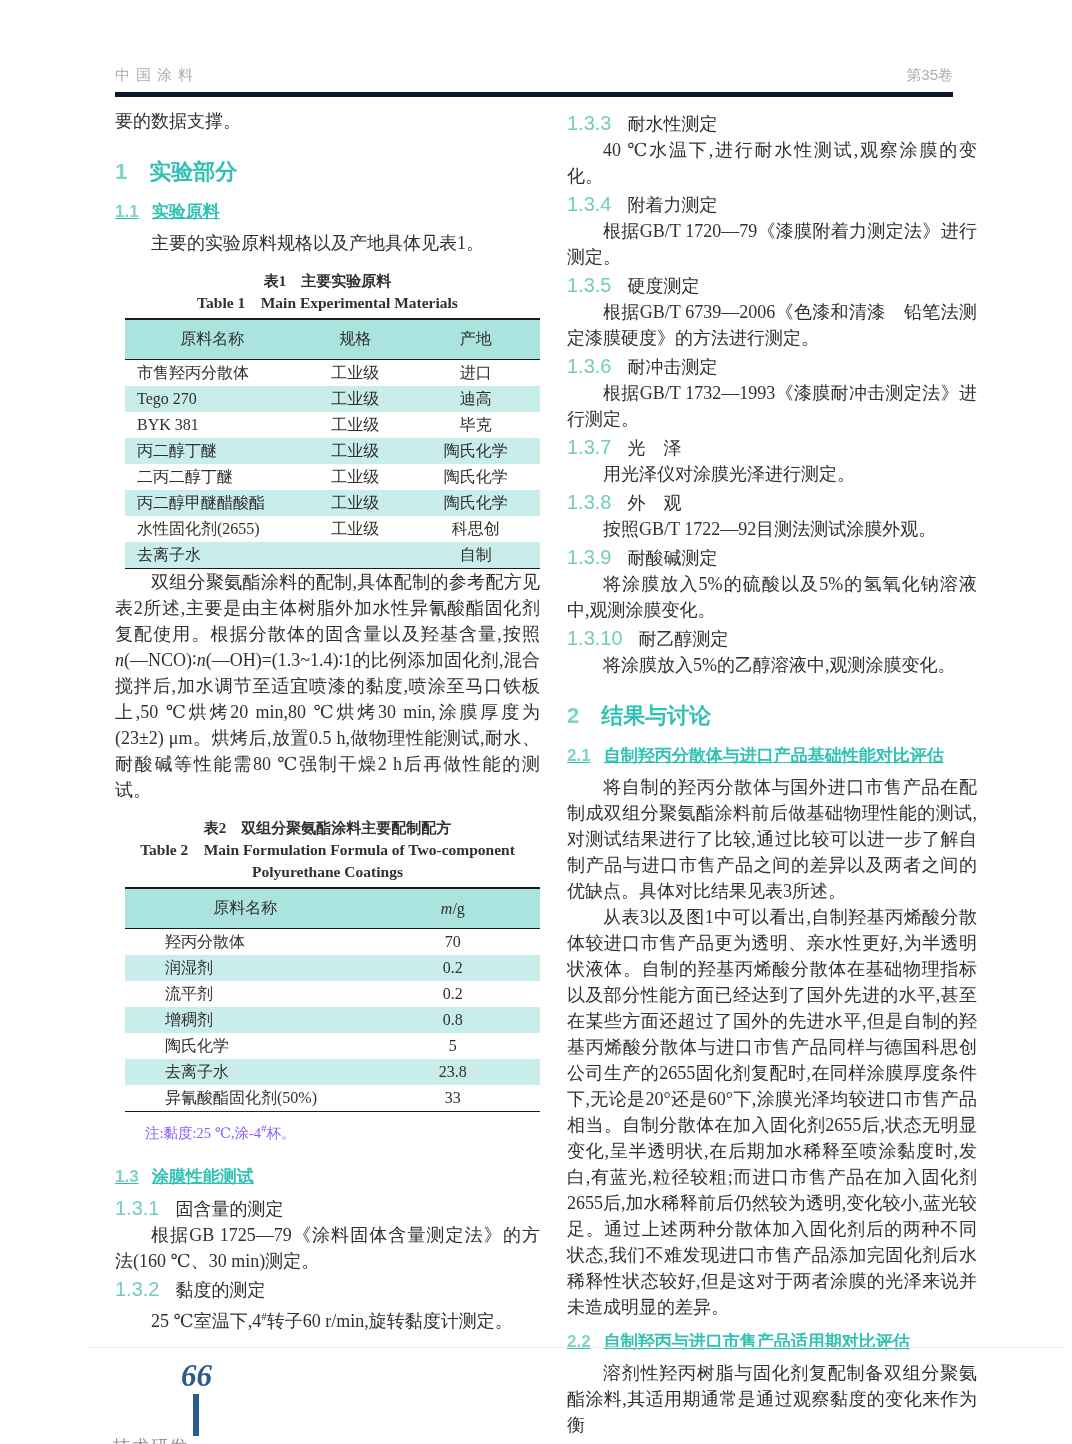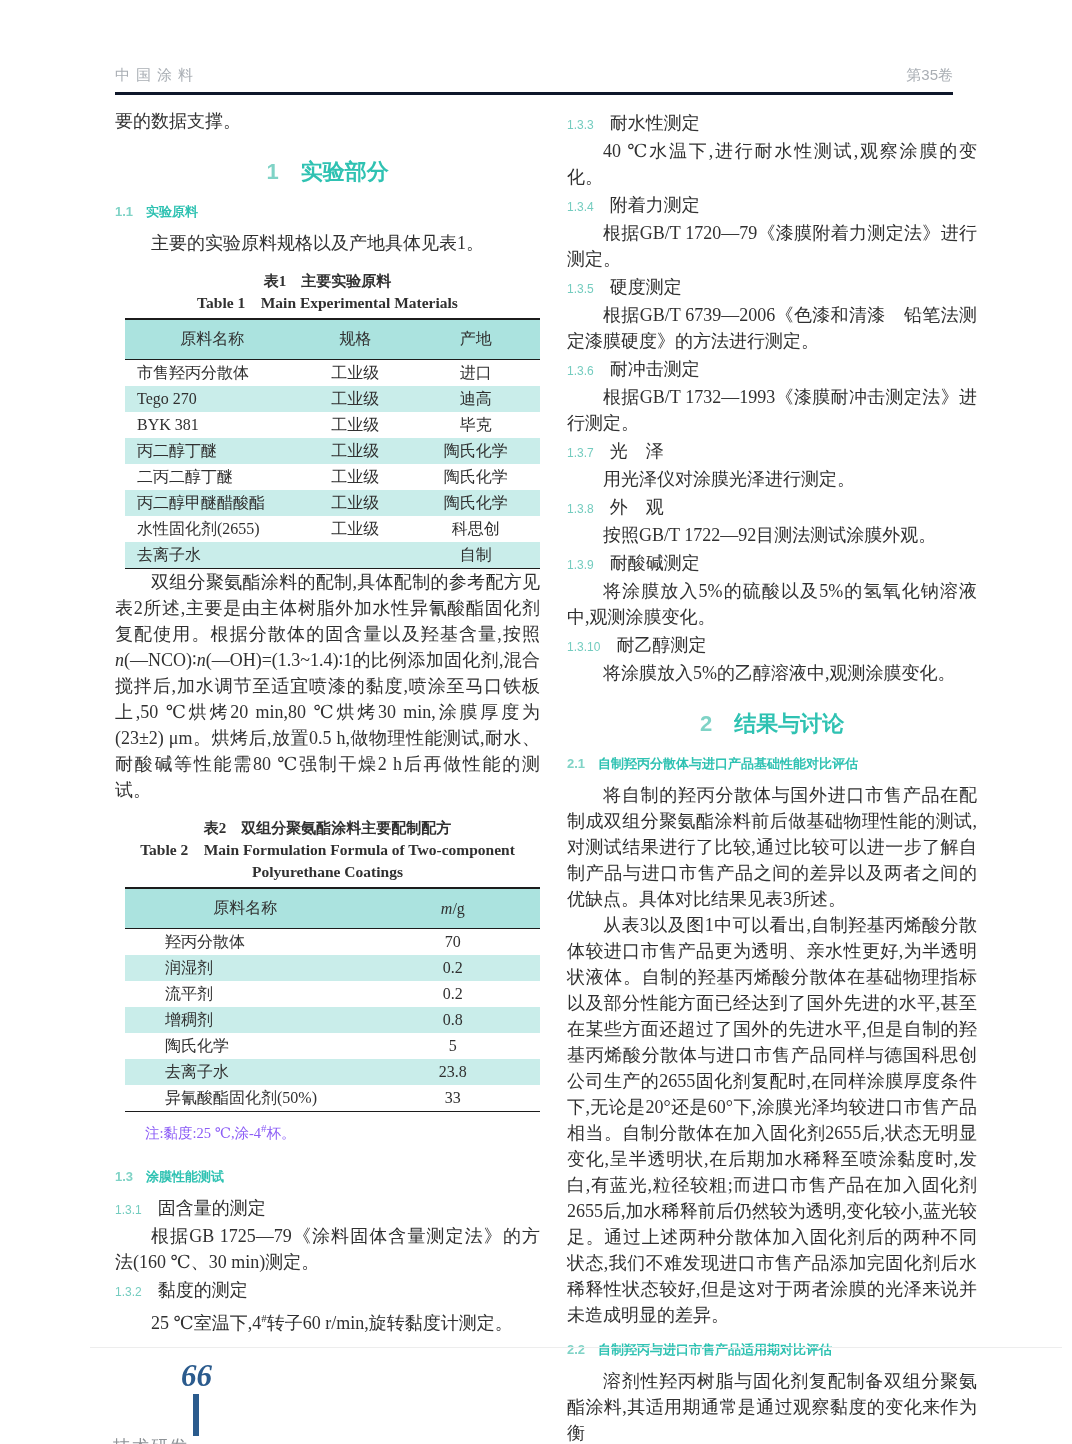--- a/index.html
+++ b/index.html
@@ -2,38 +2,38 @@
 <html><head>
 <meta charset="utf-8">
 <style>
   html,body{margin:0;padding:0;background:#ffffff;}
   .page{position:relative;width:1072px;height:1444px;background:#ffffff;overflow:hidden;
         font-family:"Liberation Serif","DejaVu Serif",serif;color:#303030;}
   
   .page-header{position:absolute;top:66px;left:115px;width:838px;
                display:flex;justify-content:space-between;align-items:flex-end;
                font-family:"Liberation Sans","DejaVu Sans",sans-serif;
-               color:#a9aeb4;font-size:15px;padding-bottom:7px;border-bottom:3px solid #0f172a;}
+               color:#a9aeb4;font-size:15px;padding-bottom:7px;border-bottom:5px solid #0f172a;}
   .journal{letter-spacing:6px;}
   
   .columns{position:absolute;top:108px;left:115px;width:862px;display:flex;gap:27px;}
   .col{width:426px;}
   p.body{margin:0;font-size:18px;line-height:26px;text-align:justify;}
   p.indent{text-indent:2em;}
   
   .h1{margin:24px 0 14px 0;font-family:"Liberation Sans","DejaVu Sans",sans-serif;
-      font-size:22px;font-weight:bold;color:#2fc2b2;line-height:28px;text-align:center;}
+      font-size:22px;font-weight:bold;color:#2fc2b2;line-height:28px;}
   .h1 .num{color:#7fd3c6;margin-right:22px;font-weight:bold;}
   .h2{margin:10px 0 6px 0;font-family:"Liberation Sans","DejaVu Sans",sans-serif;
-      font-size:13px;font-weight:bold;color:#2fc2b2;line-height:24px;}
+      font-size:17px;font-weight:bold;color:#2fc2b2;line-height:24px;text-decoration:underline;}
   .h2 .num{color:#7fd3c6;margin-right:13px;}
   .h2.gap-top{margin-top:22px;}
   .h3{margin:2px 0 0 0;font-size:18px;line-height:26px;color:#303030;}
   .h3 .num{font-family:"Liberation Sans","DejaVu Sans",sans-serif;color:#74ccbf;
-           font-size:12px;margin-right:16px;}
+           font-size:20px;margin-right:16px;}
   
   .tcap{margin:14px 0 4px 0;text-align:center;}
   .tcap .zh{font-size:15px;font-weight:bold;line-height:22px;}
   .tcap .en{font-size:15.5px;font-weight:bold;line-height:22px;}
   
   table{width:415px;margin-left:10px;border-collapse:collapse;
         border-top:2.5px solid #1c1c1c;border-bottom:1.5px solid #1c1c1c;
         font-size:16px;color:#303030;}
   thead th{background:#abe3df;font-weight:normal;padding:9px 2px;
            border-bottom:1.5px solid #1c1c1c;}

